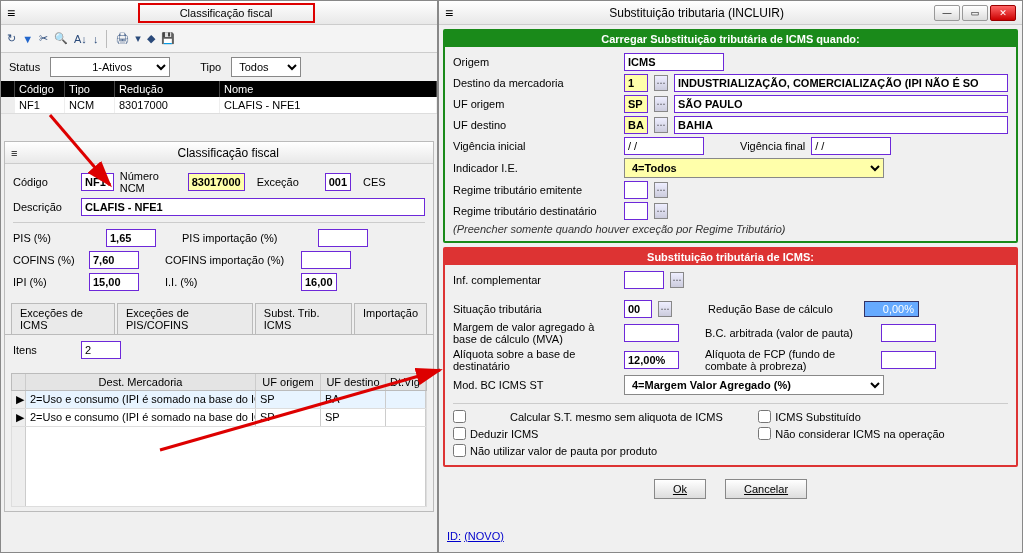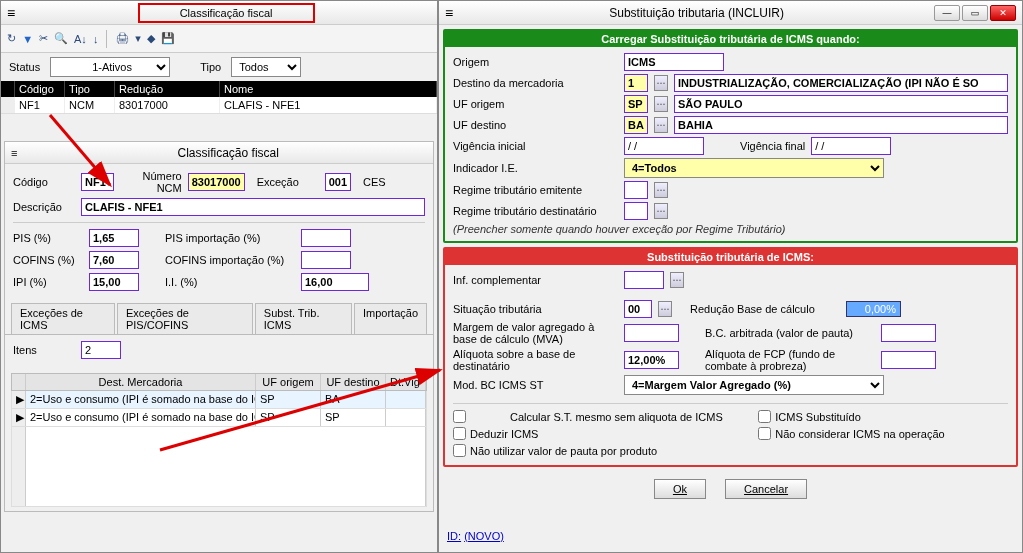--- a/index.html
+++ b/index.html
@@ -122,49 +122,49 @@
   <div class="inner-panel">
     <div class="inner-title-bar">
       <span class="menu-icon" style="padding:0 6px;">≡</span>
       <span class="title">Classificação fiscal</span>
     </div>
 
     <div class="form-panel">
       <div class="form-row">
         <label>Código</label>
         <span class="field-box red-box" style="width:40px;font-weight:bold;">NF1</span>
-        <label style="text-align:right;">Número NCM</label>
+        <label style="">Número NCM</label>
         <span class="field-box highlight" style="width:70px;font-weight:bold;">83017000</span>
         <label style="margin-left:6px;">Exceção</label>
         <span class="field-box" style="width:30px;font-weight:bold;">001</span>
         <label style="margin-left:6px;">CES</label>
       </div>
       <div class="form-row">
         <label>Descrição</label>
         <span class="field-box" style="flex:1;font-weight:bold;">CLAFIS - NFE1</span>
       </div>
 
       <div style="border-top:1px solid #ccc;margin:6px 0;padding-top:6px;">
         <div class="form-row">
           <label style="width:70px;">PIS (%)</label>
-          <span class="field-box" style="width:50px;font-weight:bold;">1,65</span>
+          <span class="field-box" style="width:50px;font-weight:bold;margin-left:17px;">1,65</span>
           <label style="width:130px;margin-left:20px;">PIS importação (%)</label>
           <span class="field-box" style="width:50px;"></span>
         </div>
         <div class="form-row">
           <label style="width:70px;">COFINS (%)</label>
           <span class="field-box" style="width:50px;text-align:center;font-weight:bold;">7,60</span>
           <label style="width:130px;margin-left:20px;">COFINS importação (%)</label>
           <span class="field-box" style="width:50px;"></span>
         </div>
         <div class="form-row">
           <label style="width:70px;">IPI (%)</label>
           <span class="field-box" style="width:50px;text-align:center;font-weight:bold;">15,00</span>
           <label style="width:130px;margin-left:20px;">I.I. (%)</label>
-          <span class="field-box" style="width:68px;text-align:right;font-weight:bold;">16,00</span>
+          <span class="field-box" style="width:36px;text-align:right;font-weight:bold;">16,00</span>
         </div>
       </div>
     </div>
 
     <div class="tabs">
       <div class="tab">Exceções de ICMS</div>
       <div class="tab">Exceções de PIS/COFINS</div>
       <div class="tab red-box">Subst. Trib. ICMS</div>
       <div class="tab">Importação</div>
     </div>
@@ -272,21 +272,21 @@
       <div class="kv">
         <label>Inf. complementar</label>
         <span class="field-box" style="width:40px;"></span>
         <span class="mini-btn">⋯</span>
       </div>
       <div style="height:8px;"></div>
       <div class="kv">
         <label>Situação tributária</label>
         <span class="field-box" style="width:28px;font-weight:bold;">00</span>
         <span class="mini-btn">⋯</span>
-        <label style="width:150px;margin-left:12px;">Redução Base de cálculo</label>
+        <label style="width:150px;margin-left:30px;">Redução Base de cálculo</label>
         <span class="blue-field" style="width:55px;text-align:right;">0,00%</span>
       </div>
       <div class="kv">
         <label style="line-height:12px;">Margem de valor agregado à base de cálculo (MVA)</label>
         <span class="field-box" style="width:55px;"></span>
         <label style="width:170px;margin-left:20px;">B.C. arbitrada (valor de pauta)</label>
         <span class="field-box" style="width:55px;"></span>
       </div>
       <div class="kv">
         <label style="line-height:12px;">Alíquota sobre a base de destinatário</label>

